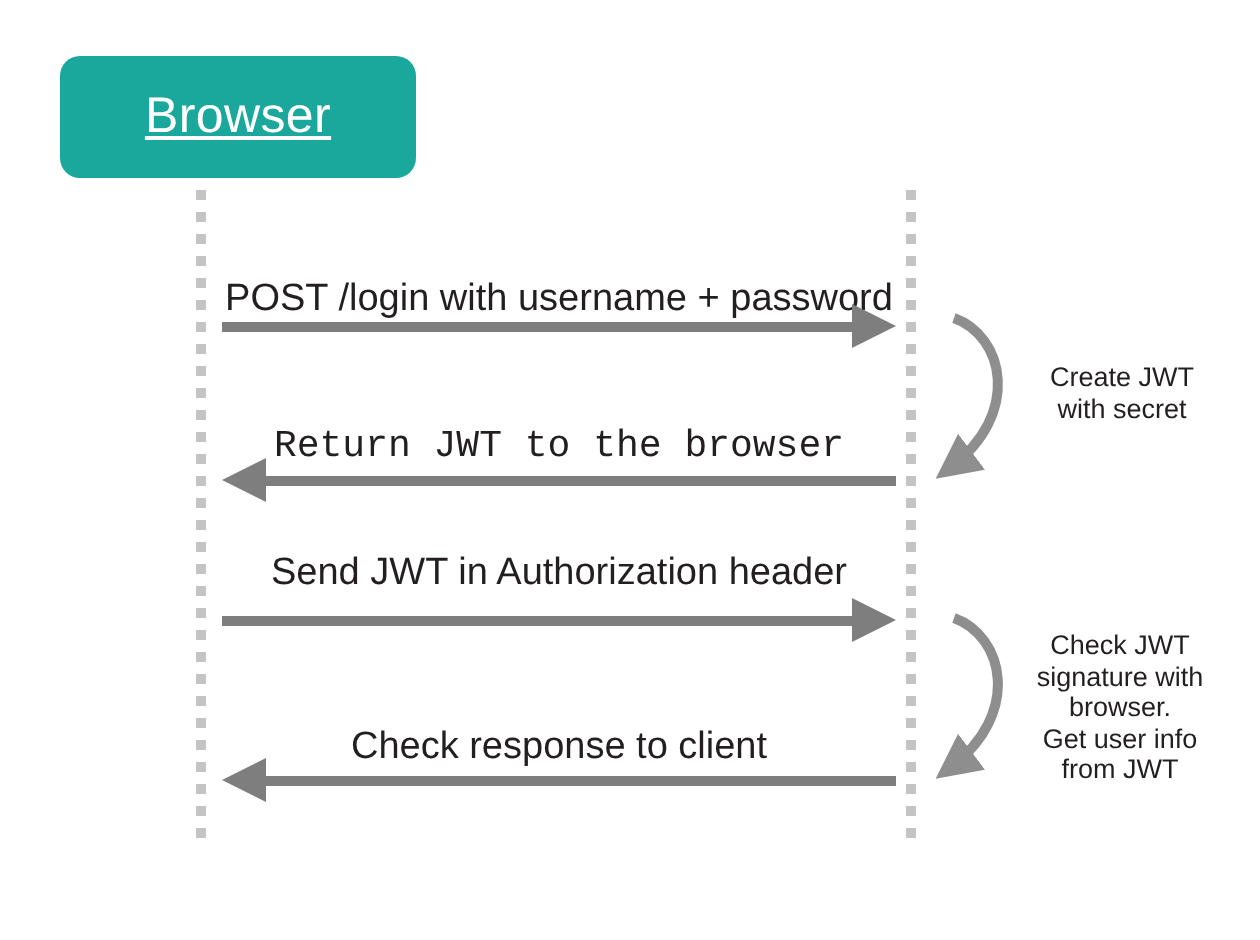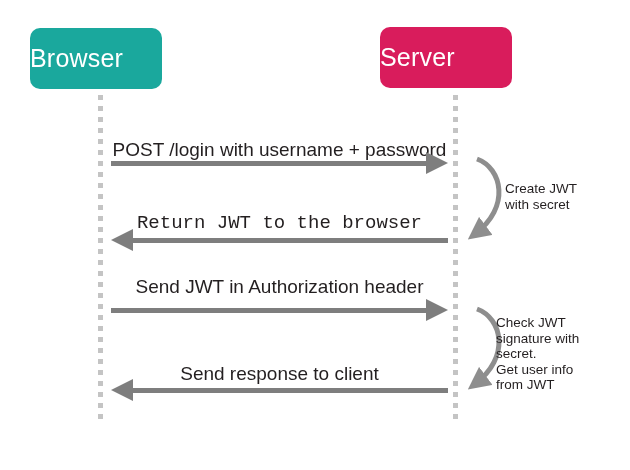--- a/index.html
+++ b/index.html
@@ -8,28 +8,30 @@
     width: 630px;
     height: 470px;
     background: #ffffff;
     font-family: "Liberation Sans", sans-serif;
     overflow: hidden;
   }
 
   
   .actor-box {
     position: absolute;
-    width: 132px;
+    width: 178px;
     height: 61px;
     border-radius: 10px;
     display: flex;
     align-items: center;
+    justify-content: center;
     color: #ffffff;
     font-size: 25px;
     letter-spacing: 0.2px;
+    text-decoration: underline;
   }
   .actor-browser { left: 30px; top: 28px; background: #1AA89D; }
   .actor-server  { left: 380px; top: 27px; background: #D91C5C; }
 
   
   .lifeline {
     position: absolute;
     top: 95px;
     width: 5px;
     height: 330px;
@@ -91,38 +93,36 @@
     position: absolute;
     width: 55px;
     height: 95px;
   }
   .curve-1 { left: 462px; top: 152px; }
   .curve-2 { left: 462px; top: 302px; }
 
   
   .note {
     position: absolute;
+    text-align: center;
     font-size: 13.5px;
     line-height: 15.5px;
     color: #231F20;
     white-space: pre-line;
   }
   .note-1 { left: 505px; top: 181px; width: 112px; }
   .note-2 { left: 496px; top: 315px; width: 128px; }
 </style>
 </head>
 <body>
 
 <div class="stage">
 
   <div class="actor-box actor-browser">
     <span>Browser</span>
-  </div>
-  <div class="actor-box actor-server">
-    <span>Server</span>
   </div>
 
   <div class="lifeline lifeline-browser"></div>
   <div class="lifeline lifeline-server"></div>
 
   <div class="msg-label label-1">POST /login with username + password</div>
   <div class="arrow-row arrow-right arrow-1">
     <div class="shaft"></div>
     <div class="head"></div>
   </div>
@@ -153,23 +153,23 @@
   <svg class="curve curve-2" viewBox="0 0 55 95">
     <defs>
       <marker id="ah2" viewBox="0 0 10 10" refX="6" refY="5" markerWidth="4.5" markerHeight="4.5" orient="auto">
         <path d="M0,0 L10,5 L0,10 z" fill="#8E8E8E"></path>
       </marker>
     </defs>
     <path d="M 15 7 C 40 16, 49 55, 13 82" fill="none" stroke="#8E8E8E" stroke-width="5" marker-end="url(#ah2)"></path>
   </svg>
   <div class="note note-2">Check JWT
 signature with
-secret.
+browser.
 Get user info
 from JWT</div>
 
-  <div class="msg-label label-4">Send response to client</div>
+  <div class="msg-label label-4">Check response to client</div>
   <div class="arrow-row arrow-left arrow-4">
     <div class="shaft"></div>
     <div class="head"></div>
   </div>
 
 </div>
 
 </body></html>

